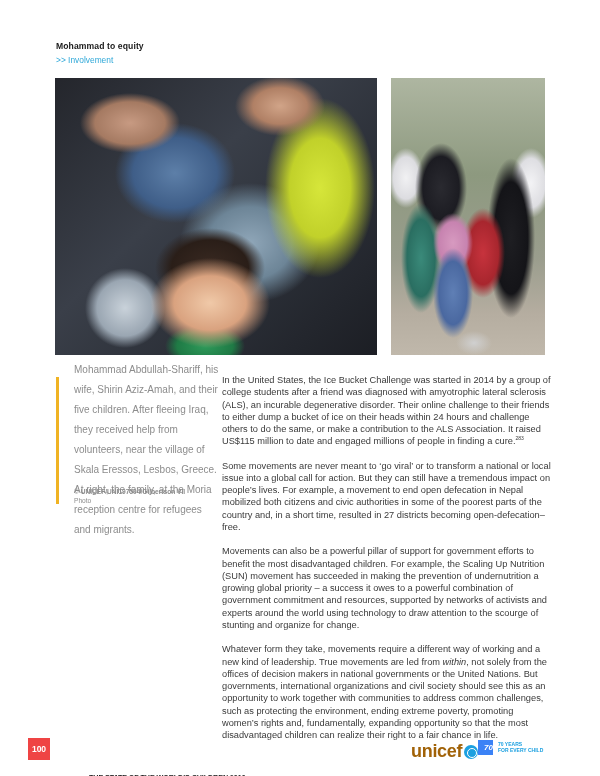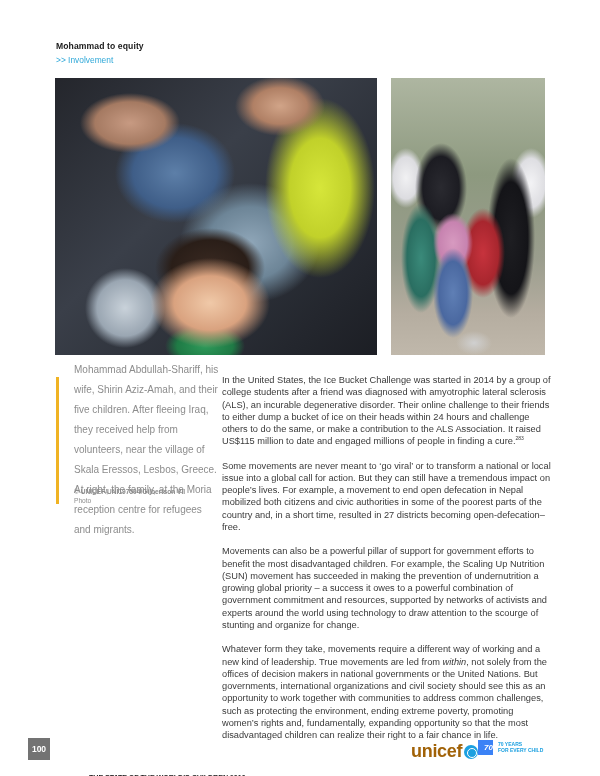--- a/index.html
+++ b/index.html
@@ -39,21 +39,21 @@
 
   .caption-bar { position: absolute; left: 56px; top: 377px; width: 2.5px; height: 127px; background: #f0b323; }
   .caption { position: absolute; left: 74px; top: 360px; width: 145px; font-size: 10px; line-height: 20px; color: #8c8c8c; }
   .credit { position: absolute; left: 74px; top: 487px; width: 145px; font-size: 6.6px; line-height: 9px; color: #8c8c8c; }
   .credit b { font-weight: bold; }
 
   .body-text { position: absolute; left: 222px; top: 374px; width: 330px; font-size: 9.25px; line-height: 12.25px; color: #3a3a3a; }
   .body-text p { margin-bottom: 12.2px; }
   .body-text sup { font-size: 5px; vertical-align: 4px; line-height: 0; }
 
-  .footer-page { position: absolute; left: 28px; top: 738px; width: 22px; height: 22px; background: #737373; color: #fff; font-size: 8.5px; font-weight: bold; text-align: center; line-height: 22px; }
+  .footer-page { position: absolute; left: 28px; top: 738px; width: 22px; height: 22px; background: #ef4444; color: #fff; font-size: 8.5px; font-weight: bold; text-align: center; line-height: 22px; }
   .footer-title { position: absolute; left: 89px; top: 745px; font-size: 7.2px; font-weight: bold; color: #1a1a1a; letter-spacing: -0.1px; margin-top: 28px; }
 
   .unicef-logo { position: absolute; left: 411px; top: 741px; display: flex; align-items: center; }
   .unicef-word { font-size: 18px; font-weight: bold; color: #a16207; letter-spacing: -0.3px; }
   .unicef-globe { margin-left: 2px; width: 14px; height: 14px; border-radius: 50%; background: #1ca0e0; position: relative; }
   .unicef-globe::after { content: ""; position: absolute; left: 3px; top: 3px; width: 8px; height: 8px; border-radius: 50%; border: 1px solid #fff; }
 
   .anniv-logo { position: absolute; left: 478px; top: 740px; display: flex; align-items: center; }
   .anniv-mark { width: 15px; height: 15px; background: #3b82f6; color: #fff; font-size: 8px; font-weight: bold; font-style: italic; text-align: right; line-height: 15px; }
   .anniv-text { margin-left: 5px; font-size: 5px; line-height: 5.5px; color: #1ca0e0; font-weight: bold; }

